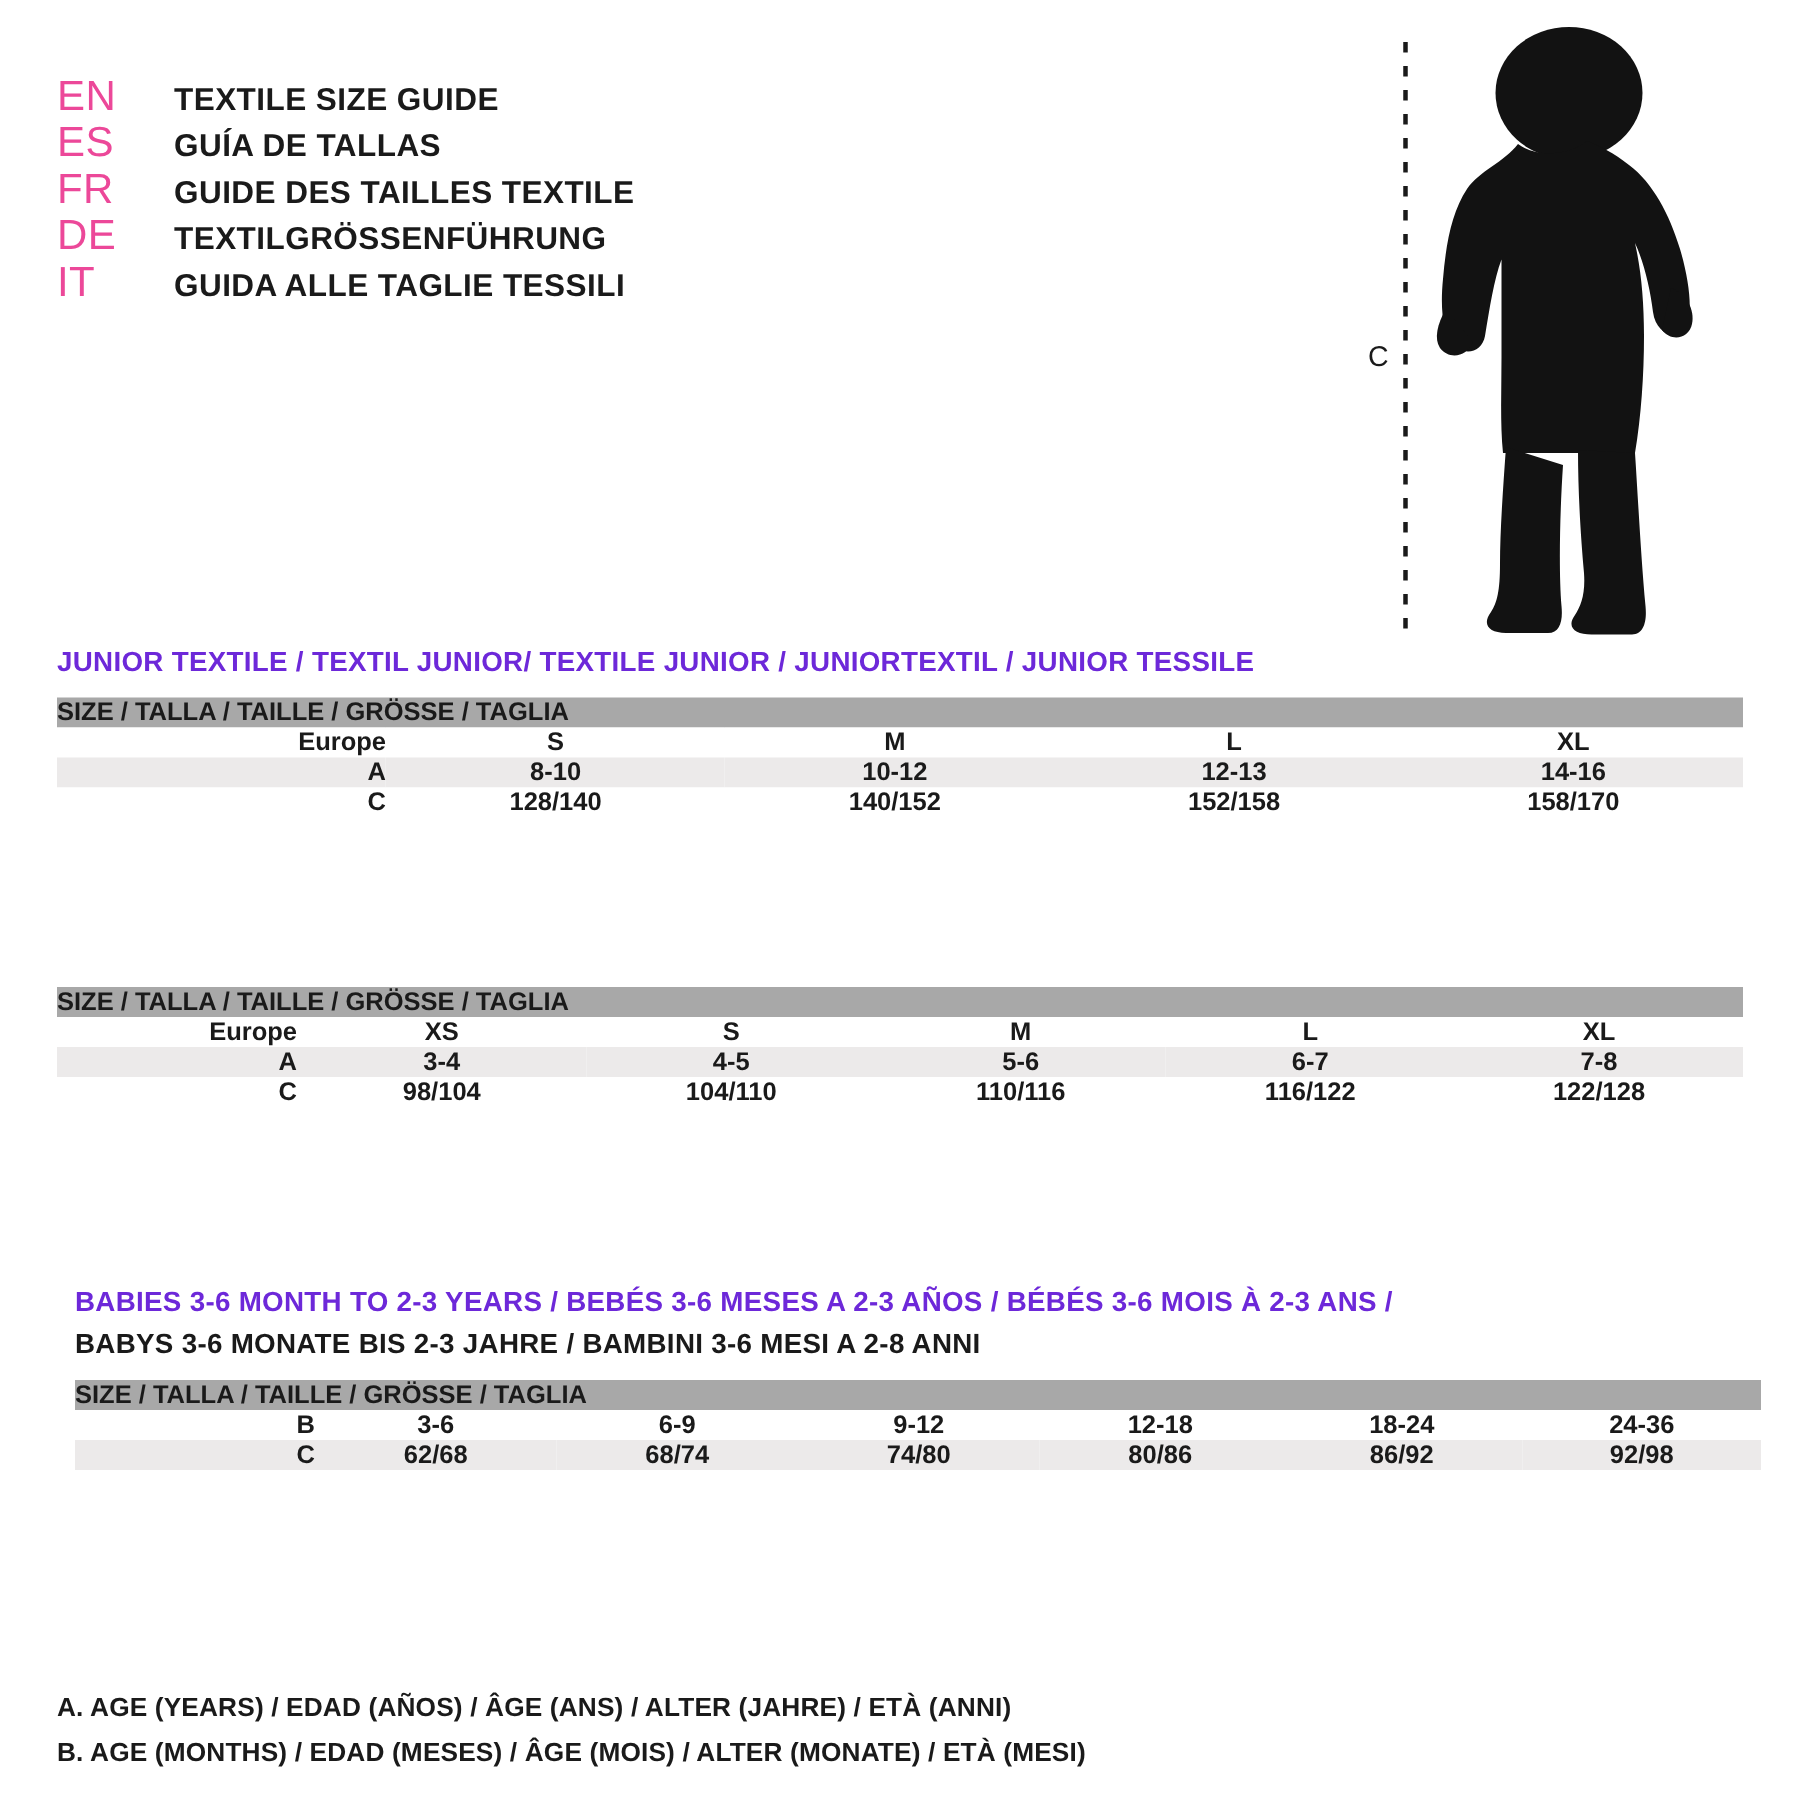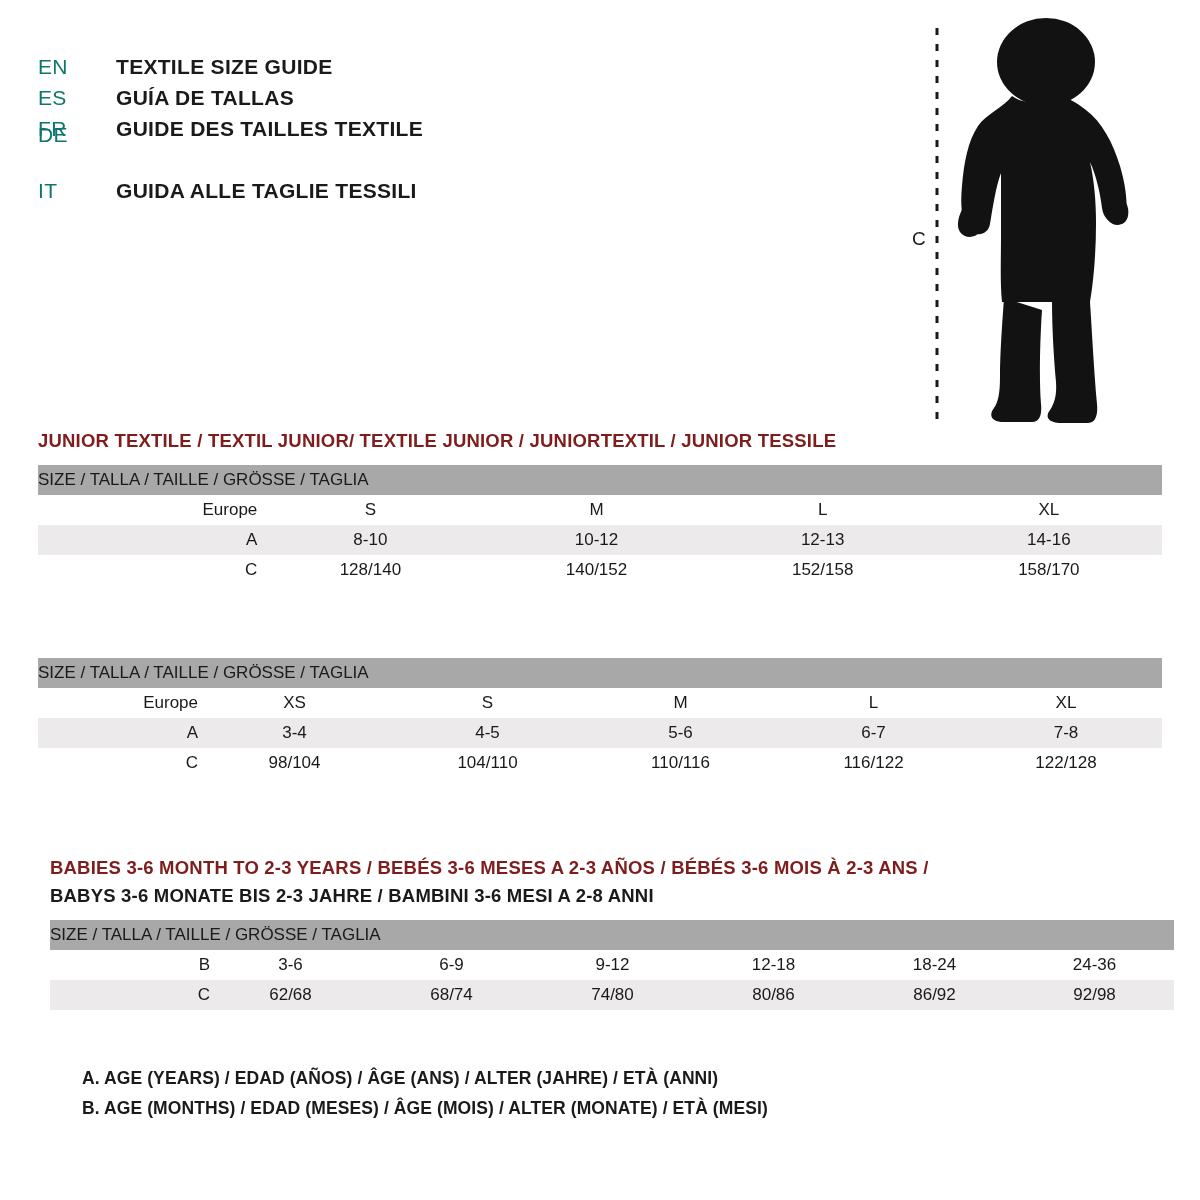--- a/index.html
+++ b/index.html
@@ -23,23 +23,23 @@
     left: 38px;
     width: 640px;
   }
   .header-row {
     display: flex;
     align-items: baseline;
     height: 31px;
   }
   .header-lang {
     width: 78px;
-    font-size: 21px;
+    font-size: 28px;
     letter-spacing: 0.3px;
-    color: #0f766e;
+    color: #ec4899;
   }
   .header-title {
     font-size: 21px;
     font-weight: bold;
     letter-spacing: 0.3px;
     color: #1a1a1a;
     white-space: nowrap;
     margin-top: 25px;
   }
 
@@ -63,44 +63,45 @@
   
   .section {
     position: absolute;
     left: 38px;
     width: 1124px;
   }
   .section-title {
     font-size: 18.5px;
     font-weight: bold;
     letter-spacing: 0.2px;
-    color: #7f1d1d;
+    color: #6d28d9;
     white-space: nowrap;
   }
   .section-title-2 {
     font-size: 18.5px;
     font-weight: bold;
     letter-spacing: 0.2px;
     color: #1a1a1a;
     white-space: nowrap;
     margin-top: 6px;
   }
 
   table.size-table {
     border-collapse: collapse;
     width: 100%;
     table-layout: fixed;
     margin-top: 13px;
   }
   table.size-table td {
     font-size: 17px;
     color: #1a1a1a;
-    height: 30px;
+    height: 20px;
     padding: 0;
     vertical-align: middle;
+    font-weight: bold;
   }
   .band-head td {
     background: #a8a8a8;
     font-weight: normal;
     font-size: 17px;
     padding-left: 8px;
     height: 31px;
   }
   .row-light td { background: #ffffff; }
   .row-gray td  { background: #eceaea; }
@@ -136,20 +137,21 @@
   <div class="header-row">
     <span class="header-lang">ES</span>
     <span class="header-title">GUÍA DE TALLAS</span>
   </div>
   <div class="header-row">
     <span class="header-lang">FR</span>
     <span class="header-title">GUIDE DES TAILLES TEXTILE</span>
   </div>
   <div class="header-row">
     <span class="header-lang">DE</span>
+    <span class="header-title">TEXTILGRÖSSENFÜHRUNG</span>
   </div>
   <div class="header-row">
     <span class="header-lang">IT</span>
     <span class="header-title">GUIDA ALLE TAGLIE TESSILI</span>
   </div>
 </div>
 
 <div class="figure">
   <svg width="260" height="420" viewBox="0 0 260 420" xmlns="http://www.w3.org/2000/svg">
 
@@ -315,16 +317,16 @@
         <td class="cell-val">68/74</td>
         <td class="cell-val">74/80</td>
         <td class="cell-val">80/86</td>
         <td class="cell-val">86/92</td>
         <td class="cell-val">92/98</td>
       </tr>
     </tbody>
   </table>
 </div>
 
-<div class="legend" style="top:1063px;margin-left:44px;">
+<div class="legend" style="top:1123px;">
   <div class="legend-line">A. AGE (YEARS) / EDAD (AÑOS) / ÂGE (ANS) / ALTER (JAHRE) / ETÀ (ANNI)</div>
   <div class="legend-line">B. AGE (MONTHS) / EDAD (MESES) / ÂGE (MOIS) / ALTER (MONATE) / ETÀ (MESI)</div>
 </div>
 
 </body></html>

